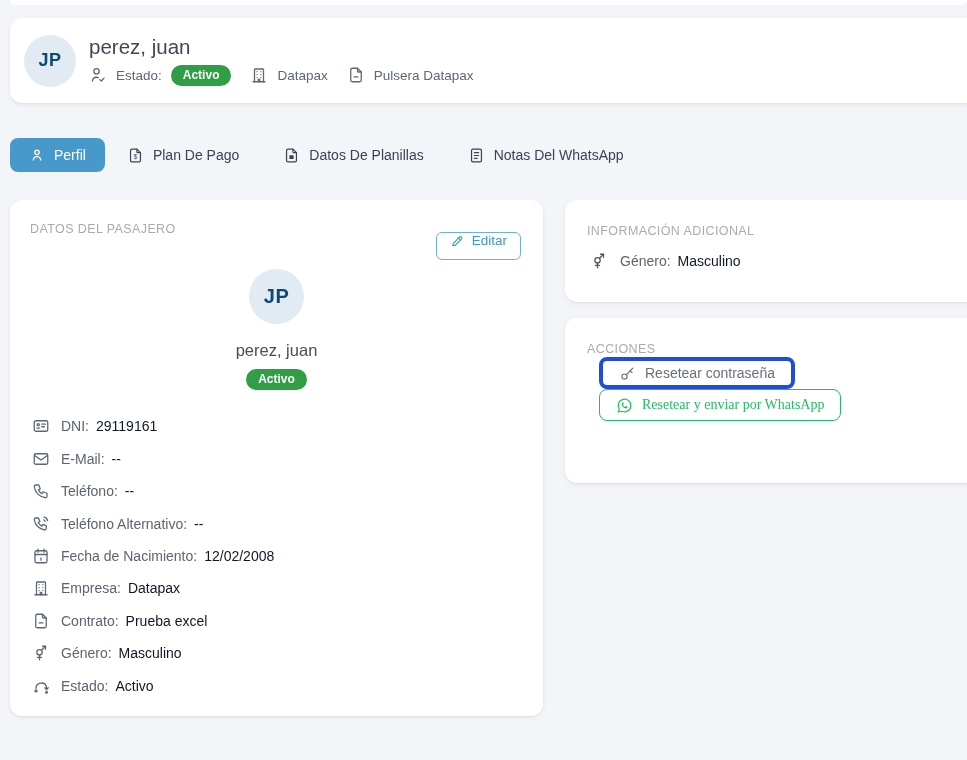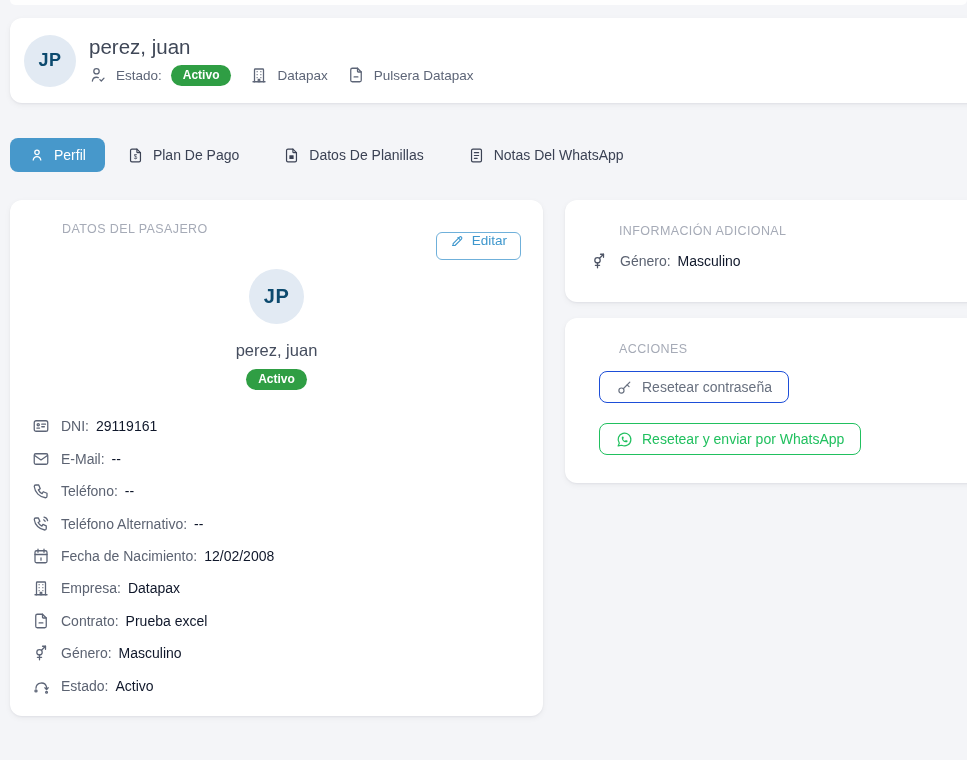--- a/index.html
+++ b/index.html
@@ -66,21 +66,21 @@
   }
   .tab .icon{color:#3b4254;}
   .tab.active{
     background:var(--accent-blue);color:#fff;border-radius:8px;padding:8px 19px;
   }
   .tab.active .icon{color:#fff;}
 
   
   .left-card{left:10px;top:200px;width:533px;height:516px;padding:22px 20px;}
   .card-title{
-    font-size:12.5px;color:#a6abb7;letter-spacing:.4px;font-weight:400;margin-left:32px;
+    font-size:12.5px;color:#a6abb7;letter-spacing:.4px;font-weight:400;
   }
   .edit-btn{
     position:absolute;top:32px;right:22px;height:28px;
     display:flex;align-items:flex-start;gap:7px;padding:0 13px;
     background:#fff;border:1px solid #6fb0da;border-radius:6px;
     color:var(--edit-blue);font-size:13.5px;font-family:inherit;cursor:pointer;
   }
   .edit-btn .icon{color:var(--edit-blue);}
   .profile-center{text-align:center;margin-top:33px;}
   .profile-name{font-size:16.5px;font-weight:500;color:#454d5e;margin-top:17px;}
@@ -96,26 +96,26 @@
   .info-row{display:flex;align-items:center;margin-top:14px;}
   .info-row .icon{width:18px;color:#4e5566;margin-left:3px;margin-right:12px;}
 
   .actions-card{left:565px;top:318px;width:420px;height:165px;padding:24px 22px;}
   .action-btn{
     display:flex;align-items:center;gap:9px;height:32px;
     margin-left:12px;padding:0 16px;background:#fff;border-radius:8px;
     font-family:inherit;font-size:14px;cursor:pointer;
   }
   .btn-reset{
-    margin-top:15px;border:1px solid #1d4ed8;color:#68707f;
+    margin-top:1px;border:4px solid #1d4ed8;color:#68707f;
   }
   .btn-reset .icon{color:#68707f;}
   .btn-whatsapp{
-    margin-top:20px;border:1.5px solid var(--whatsapp-green);
-    color:var(--whatsapp-green);font-weight:500;
+    border:1.5px solid var(--whatsapp-green);
+    color:var(--whatsapp-green);font-weight:500;font-family:Liberation Serif, serif;
   }
   .btn-whatsapp .icon{color:var(--whatsapp-green);}
 </style>
 </head>
 <body>
 
 <div class="top-strip"></div>
 
 <header class="card header-card">
   <div class="avatar lg">

